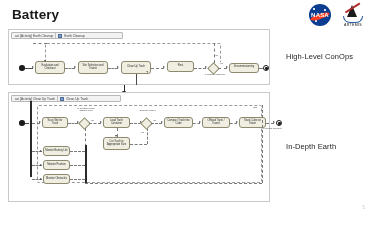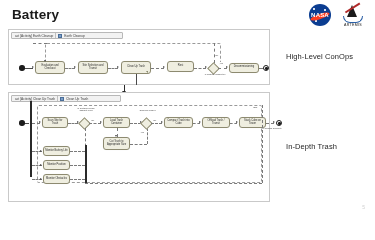--- a/index.html
+++ b/index.html
@@ -318,16 +318,16 @@
     </div>
     <div class="edge edge-dash-h" style="left:23px; top:86px; width:10px;"></div>
     <div class="arrow-r" style="left:31px; top:84.5px;"></div>
     <div class="edge edge-dash-h" style="left:61px; top:86px; width:15px;"></div>
 
     <div class="edge edge-dash-h" style="left:76px; top:89.5px; width:177px;"></div>
     <div class="edge edge-dash-v" style="left:252.5px; top:12px; height:78px;"></div>
   </div>
 
   <div class="caption cap-1">High-Level ConOps</div>
-  <div class="caption cap-2">In-Depth Trash</div>
+  <div class="caption cap-2">In-Depth Earth</div>
 
   <div class="pagenum">5</div>
 </div>
 
 </body></html>

